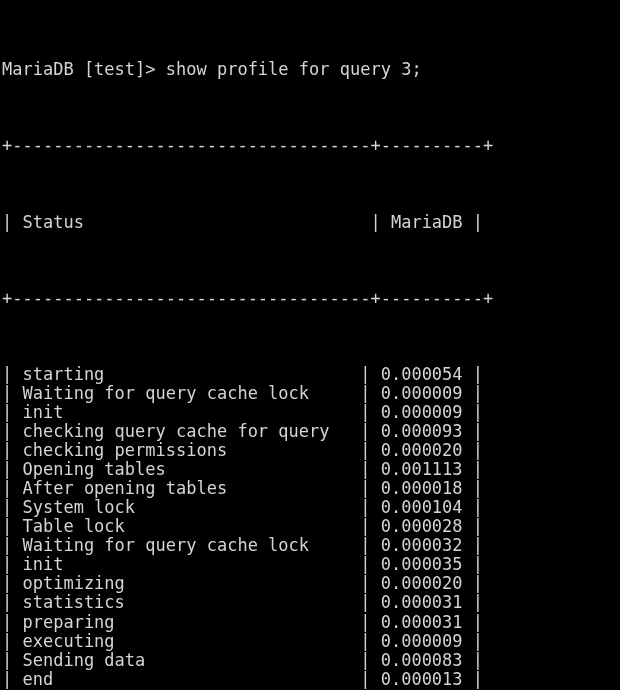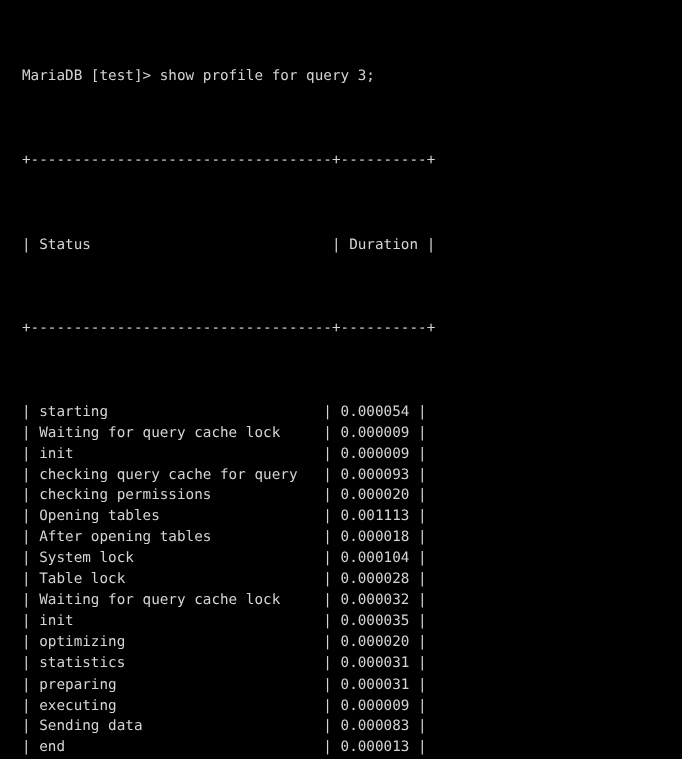--- a/index.html
+++ b/index.html
@@ -12,44 +12,44 @@
     height: 690px;
     overflow: hidden;
     font-family: "DejaVu Sans Mono", "Liberation Mono", monospace;
   }
   #terminal {
     width: 505px;
     height: 690px;
     background: #000000;
     color: #d4d4d4;
     font-family: "DejaVu Sans Mono", "Liberation Mono", monospace;
-    font-size: 13px;
+    font-size: 17px;
     line-height: 19.05px;
     letter-spacing: 0px;
-    padding: 3px 0 0 20px;
+    padding: 3px 0 0 2px;
     box-sizing: border-box;
     white-space: pre;
     position: relative;
   }
   .line {
     white-space: pre;
     height: 19.05px;
     font-family: "DejaVu Sans Mono", "Liberation Mono", monospace;
   }
 </style>
 </head>
 <body>
 
 <div id="terminal">
 
   <div class="line">MariaDB [test]&gt; show profile for query 3;</div>
 
   <div class="line">+-----------------------------------+----------+</div>
 
-  <div class="line">| Status                            | Duration |</div>
+  <div class="line">| Status                            | MariaDB |</div>
 
   <div class="line">+-----------------------------------+----------+</div>
 
   <div id="table-body"><div class="line">| starting                         | 0.000054 |</div><div class="line">| Waiting for query cache lock     | 0.000009 |</div><div class="line">| init                             | 0.000009 |</div><div class="line">| checking query cache for query   | 0.000093 |</div><div class="line">| checking permissions             | 0.000020 |</div><div class="line">| Opening tables                   | 0.001113 |</div><div class="line">| After opening tables             | 0.000018 |</div><div class="line">| System lock                      | 0.000104 |</div><div class="line">| Table lock                       | 0.000028 |</div><div class="line">| Waiting for query cache lock     | 0.000032 |</div><div class="line">| init                             | 0.000035 |</div><div class="line">| optimizing                       | 0.000020 |</div><div class="line">| statistics                       | 0.000031 |</div><div class="line">| preparing                        | 0.000031 |</div><div class="line">| executing                        | 0.000009 |</div><div class="line">| Sending data                     | 0.000083 |</div><div class="line">| end                              | 0.000013 |</div><div class="line">| query end                        | 0.000013 |</div></div>
 
   
 
   
 
   

